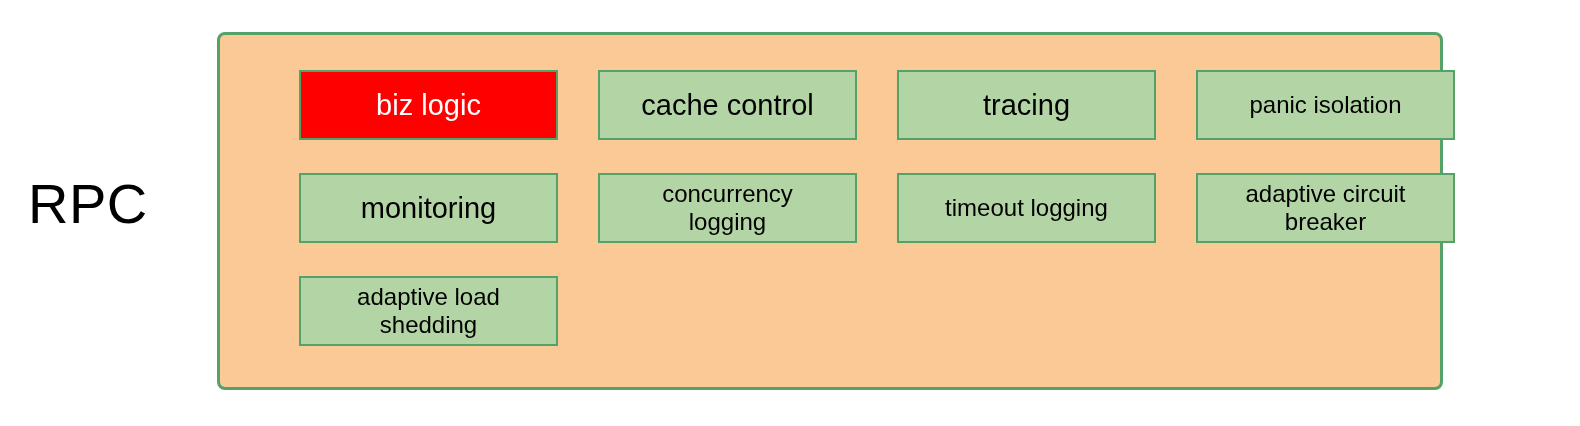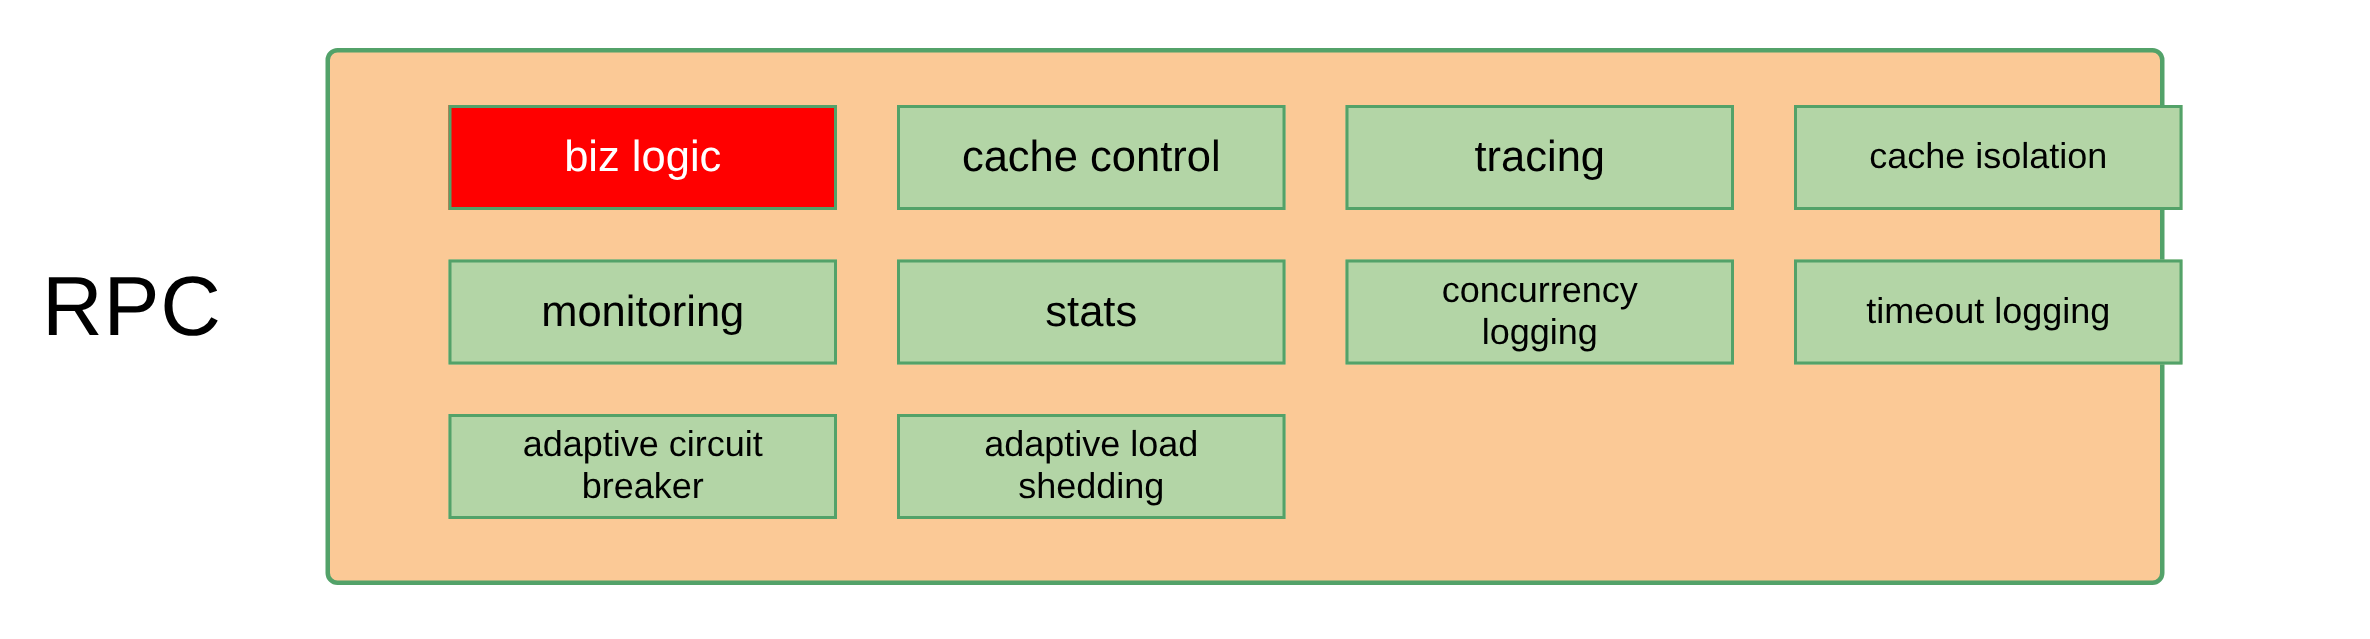--- a/index.html
+++ b/index.html
@@ -68,23 +68,22 @@
 </head>
 <body>
 
 <div class="canvas">
   <div class="rpc-label">RPC</div>
   <div class="container-box">
     <div class="grid" id="components-grid">
         <div class="box lg highlight">biz logic</div>
         <div class="box lg">cache control</div>
         <div class="box lg">tracing</div>
-        <div class="box sm">cache isolation</div>
+        <div class="box sm">panic isolation</div>
         <div class="box lg">monitoring</div>
-        <div class="box lg">stats</div>
         <div class="box sm">concurrency
 logging</div>
         <div class="box sm">timeout logging</div>
         <div class="box sm">adaptive circuit
 breaker</div>
         <div class="box sm">adaptive load
 shedding</div>
       </div>
   </div>
 </div>

